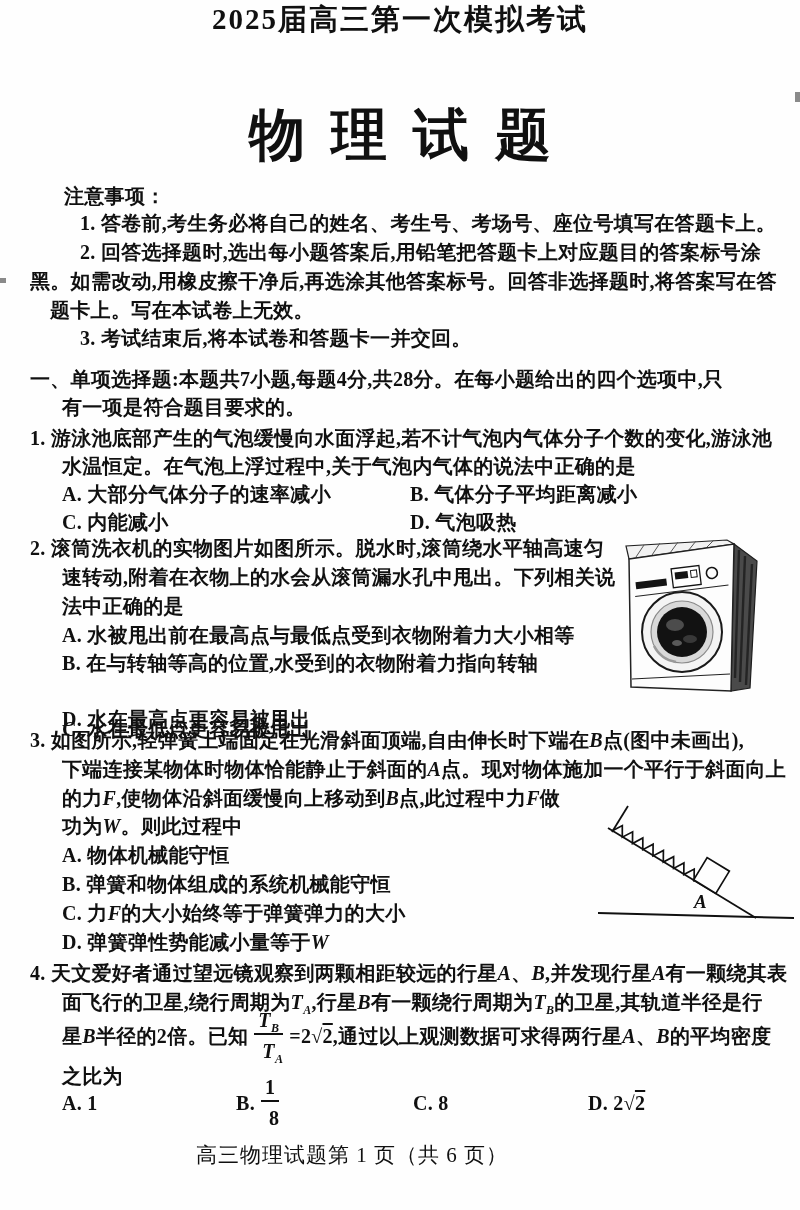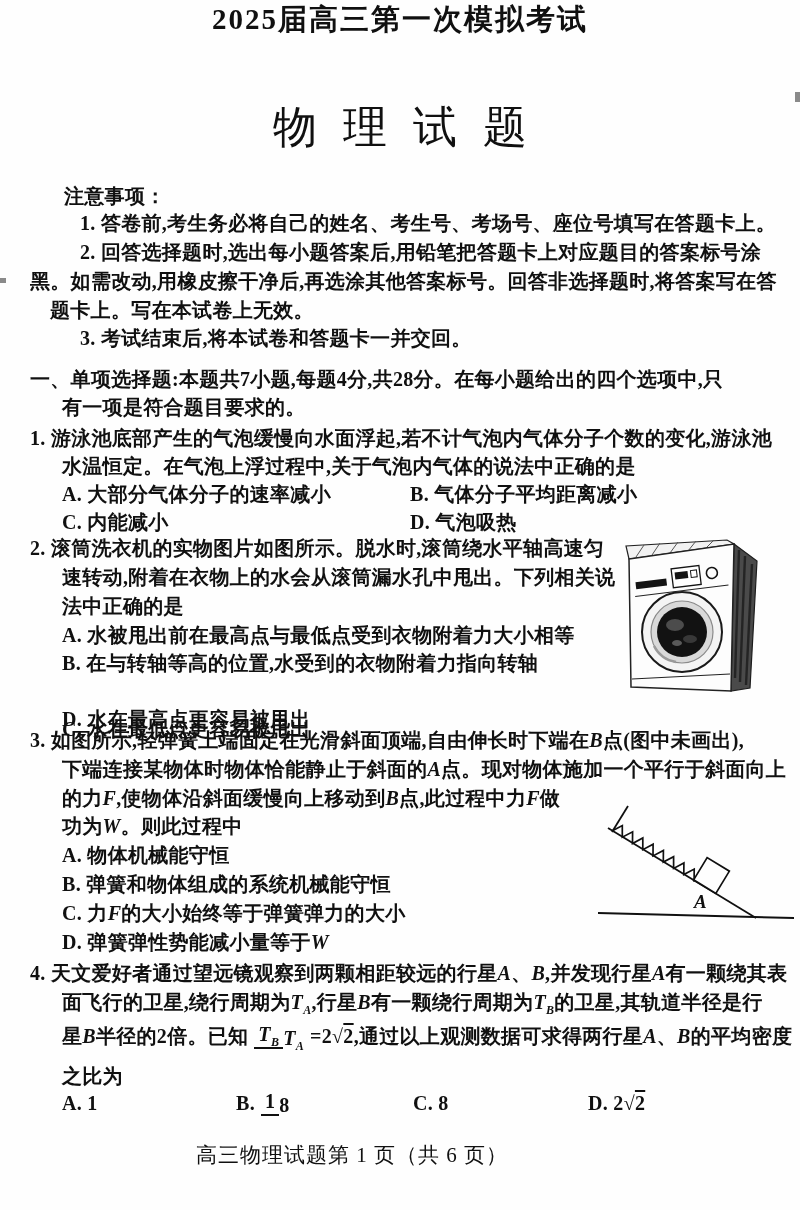--- a/index.html
+++ b/index.html
@@ -19,36 +19,36 @@
     line-height:26px;
     font-weight:700;
     letter-spacing:0.3px;
   }
   .title1 {
     position:absolute; left:0; top:54; width:800px;
     text-align:center; font-size:29px; font-weight:700; letter-spacing:2px;
   }
   .title2 {
     position:absolute; left:0; top:98px; width:800px;
-    text-align:center; font-size:44px; font-weight:400;
+    text-align:center; font-size:56px; font-weight:700;
     letter-spacing:26px; padding-left:26px; box-sizing:border-box;
   }
   .footer {
     position:absolute; left:0; top:1141px; width:704px;
     text-align:center; font-size:21px; font-weight:400; letter-spacing:1px;
   }
   i { font-style:italic; font-family:"Liberation Serif",serif; }
   sub { font-size:12px; line-height:0; }
   .ol { text-decoration:overline; }
   .flexline {
     position:absolute; display:flex; align-items:center;
     font-size:20px; font-weight:700; white-space:nowrap; letter-spacing:0.3px;
   }
   .frac {
-    display:inline-flex; align-items:center;
+    display:inline-flex; flex-direction:column; align-items:flex-end;
     font-size:20px; font-weight:700; line-height:1.15; margin:0 6px;
   }
   .frac .fnum { border-bottom:2px solid #101010; padding:0 4px 1px 4px; }
   .frac .fden { padding-top:5px; }
   .fig { position:absolute; }
   .speck { position:absolute; background:#8a8a8a; }
 </style>
 </head>
 <body>
 

